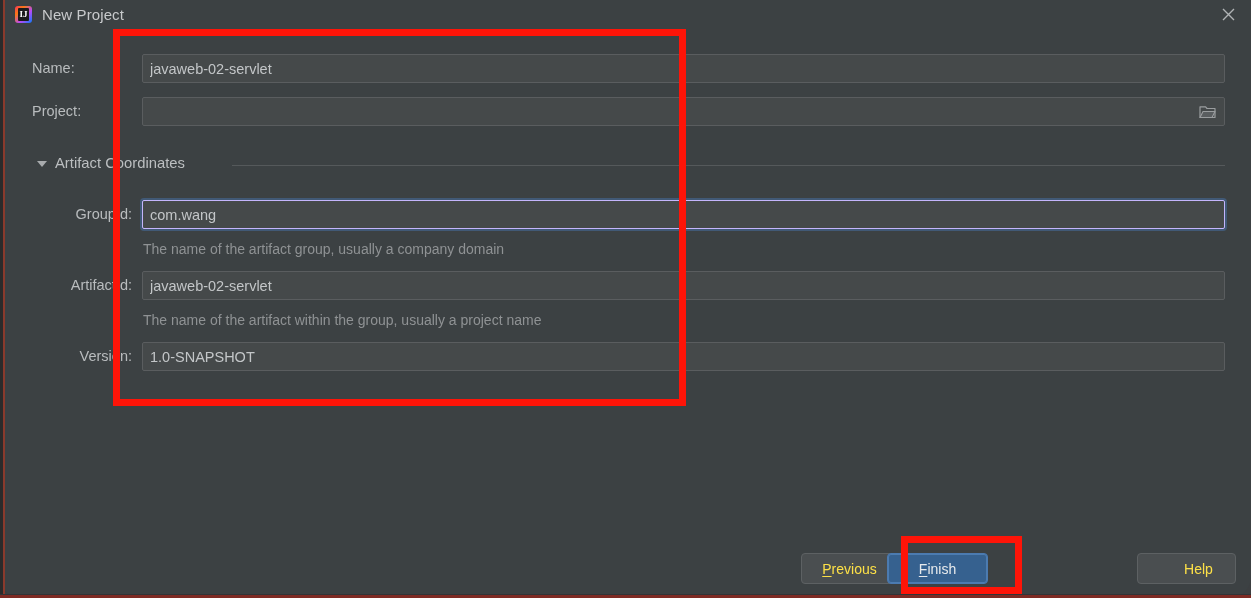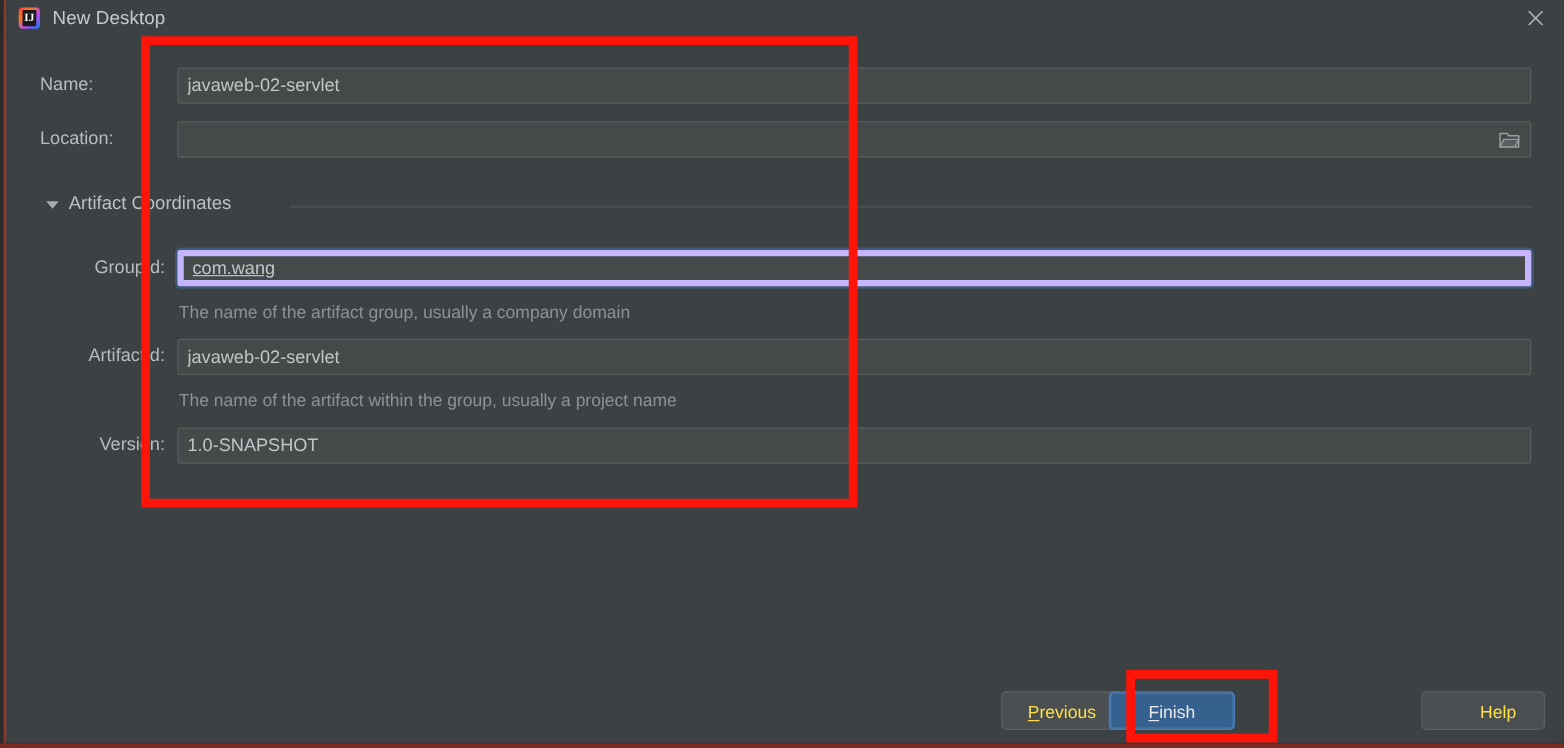--- a/index.html
+++ b/index.html
@@ -86,23 +86,22 @@
     display: flex; align-items: center;
     padding: 0 7px;
   }
   .field .val {
     font-size: 14.5px;
     color: #c3c6c8;
     white-space: nowrap;
     overflow: hidden;
   }
   .field.focused {
-    border: 5px solid #c4b5fd;
+    border: 1px solid #c4b5fd;
     box-shadow: 0 0 0 2px rgba(70,110,160,.55);
-    text-decoration: underline;
   }
   .field .browse {
     margin-left: auto; width: 20px; height: 20px;
     display: flex; align-items: center; justify-content: center;
     flex: 0 0 auto;
   }
 
   .hint {
     position: absolute;
     font-size: 14px;
@@ -170,37 +169,37 @@
   <div class="edge-left-dark"></div>
   <div class="edge-left-accent"></div>
   <div class="edge-bottom-dark"></div>
   <div class="edge-bottom-accent"></div>
 
   <div id="titlebar">
     <div id="titlebar-inner">
       <span class="app-icon">
         <span class="glyph">IJ</span>
       </span>
-      <span id="window-title">New Desktop</span>
+      <span id="window-title">New Project</span>
     </div>
     <div id="close-btn">
       <span>
         <svg width="15" height="15" viewBox="0 0 15 15">
           <path d="M2 2 L13 13 M13 2 L2 13" stroke="#b0b3b5" stroke-width="1.4" fill="none"></path>
         </svg>
       </span>
     </div>
   </div>
 
   <div class="lbl" style="left:32px; top:60px;">Name:</div>
   <div class="field" style="left:142px; top:54px; width:1083px;">
     <span class="val" placeholder="Project name">javaweb-02-servlet</span>
   </div>
 
-  <div class="lbl" style="left:32px; top:103px;">Location:</div>
+  <div class="lbl" style="left:32px; top:103px;">Project:</div>
   <div class="field" style="left:142px; top:97px; width:1083px;">
     <span class="browse">
       <svg width="17" height="14" viewBox="0 0 17 14">
         <path d="M1 3.5 L1 12.5 L16 12.5 L16 3.5 L8 3.5 L6.6 1.8 L1 1.8 Z" fill="none" stroke="#9a9d9f" stroke-width="1.2" stroke-linejoin="round"></path>
         <path d="M1 12.5 L4 6.5 L16 6.5 L13 12.5 Z" fill="#5a5e60" stroke="#9a9d9f" stroke-width="1.1" stroke-linejoin="round"></path>
       </svg>
     </span>
   </div>
 
   <div id="section-header">

